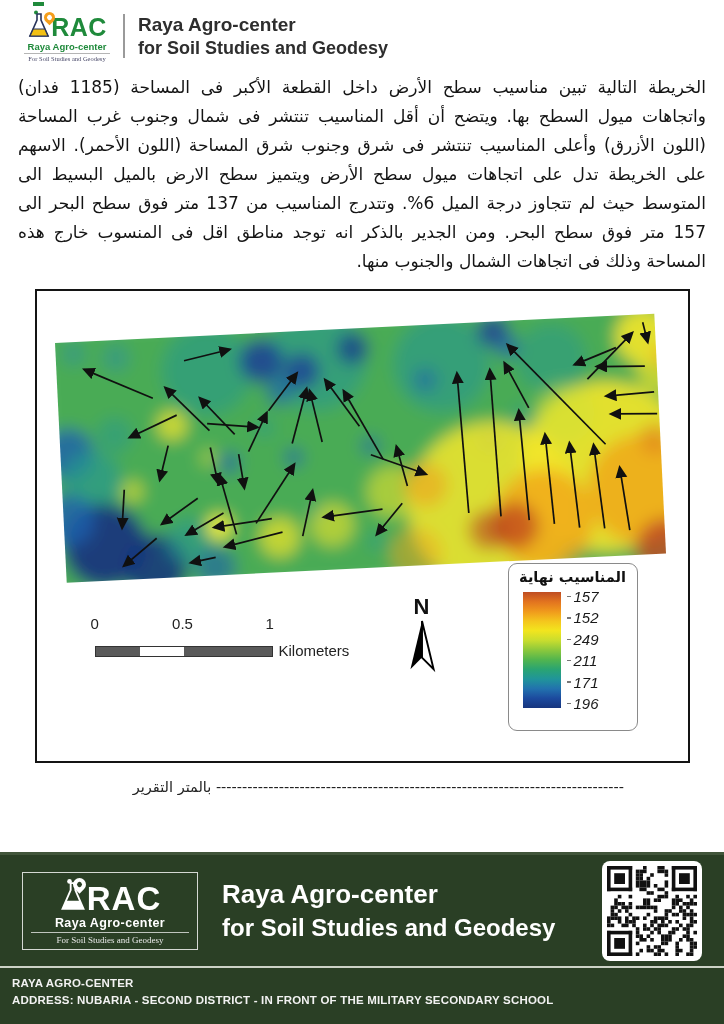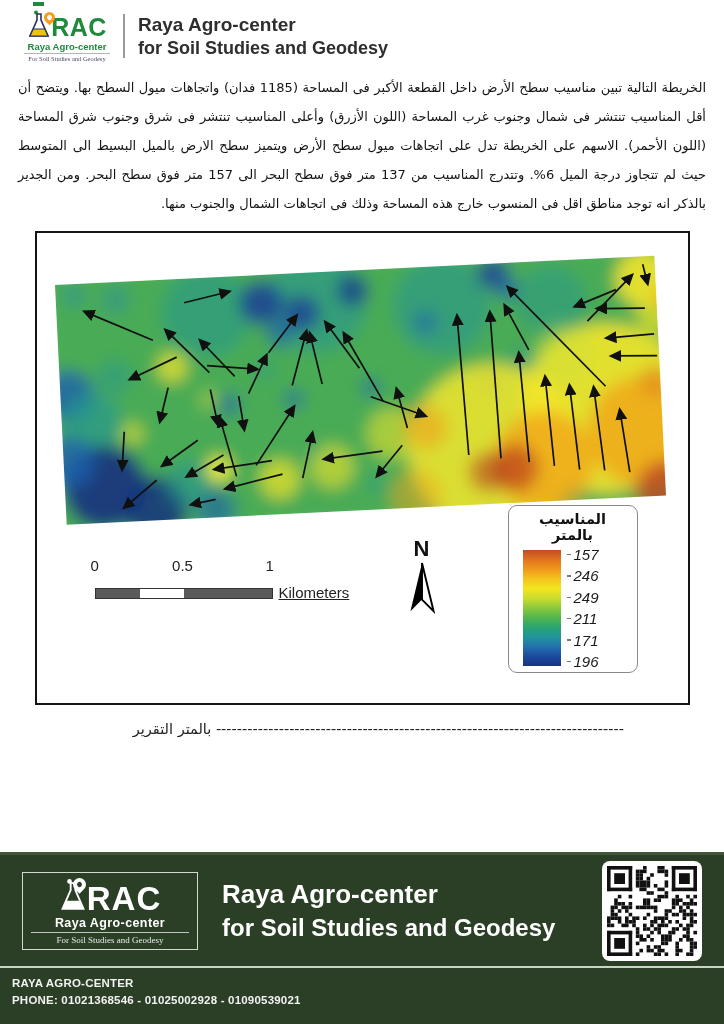--- a/index.html
+++ b/index.html
@@ -20,39 +20,39 @@
   .logo-name{font-weight:bold;font-size:9.5px;color:#1f8a3b;margin-top:1px;white-space:nowrap;}
   .logo-tag{font-family:"Liberation Serif",serif;font-size:6.5px;color:#4a4a6a;border-top:1px solid #b5b5b5;margin-top:1px;padding-top:1px;white-space:nowrap;}
   .header-divider{width:2px;height:44px;background:#9a9a9a;flex:0 0 auto;}
   .header-title{display:flex;flex-direction:column;justify-content:center;}
   .header-title .t1{font-weight:bold;font-size:19px;color:#2e2e2e;line-height:1.25;}
   .header-title .t2{font-weight:bold;font-size:18px;color:#2e2e2e;line-height:1.25;}
   
   .report-text{
     direction:rtl;text-align:justify;margin:9px 18px 0 18px;
     font-family:"DejaVu Sans","Liberation Sans",sans-serif;
-    font-size:13px;line-height:29px;color:#141414;
+    font-size:17px;line-height:29px;color:#141414;
   }
   
   .map-panel{
     width:651px;height:470px;border:2px solid #141414;margin:13px auto 0 auto;
     position:relative;background:#fff;
   }
   .map-svg{position:absolute;left:0;top:0;}
   
   .scalebar{position:absolute;left:58px;top:324px;width:300px;font-size:15px;color:#222;}
   .sb-labels{position:relative;width:176px;height:19px;}
   .sb-labels .l0{position:absolute;left:-4px;}
   .sb-labels .l05{position:absolute;left:50%;transform:translateX(-50%);text-align:right;}
   .sb-labels .l1{position:absolute;left:171px;}
   .sb-bar{width:176px;height:9px;border:1px solid #333;display:flex;margin-top:12px;}
   .sb-seg{height:100%;}
   .sb-d{background:#5a5a5a;}
   .sb-w{background:#ffffff;}
-  .sb-unit{position:absolute;left:184px;top:27px;font-size:15px;color:#222;text-decoration:underline;}
+  .sb-unit{position:absolute;left:184px;top:27px;font-size:15px;color:#222;}
   
   .north{position:absolute;left:356px;top:304px;width:58px;text-align:center;}
   .north .n-label{font-size:22px;font-weight:bold;color:#111;line-height:24px;}
   
   .legend{
     position:absolute;left:471px;top:272px;width:130px;height:168px;background:#fff;
     border:1.5px solid #8a8a8a;border-radius:9px;box-sizing:border-box;padding:5px 8px;
   }
   .legend-title{
     direction:rtl;text-align:center;font-family:"DejaVu Sans","Liberation Sans",sans-serif;
@@ -258,31 +258,31 @@
 
   <div class="north">
     <div class="n-label">N</div>
     <svg width="36" height="54" viewBox="0 0 36 56">
       <polygon points="18,2 6,52 18,40" fill="#000"></polygon>
       <polygon points="18,2 30,52 18,40" fill="#fff" stroke="#000" stroke-width="2"></polygon>
     </svg>
   </div>
 
   <div class="legend">
-    <div class="legend-title">المناسيب بالمتر</div>
+    <div class="legend-title">المناسيب نهاية</div>
     <div class="legend-body">
       <div class="legend-bar" id="legend-bar" style="background: linear-gradient(rgb(191, 77, 34), rgb(226, 115, 31), rgb(240, 153, 28), rgb(244, 197, 29), rgb(242, 229, 30), rgb(201, 221, 46), rgb(140, 200, 60), rgb(82, 181, 78), rgb(42, 164, 114), rgb(32, 149, 154), rgb(34, 114, 174), rgb(28, 74, 158), rgb(23, 53, 126));"></div>
       <div class="legend-vals" id="legend-vals">
           <div class="lg-val">
             <span class="lg-tick"></span>
             <span>157</span>
           </div>
           <div class="lg-val">
             <span class="lg-tick"></span>
-            <span>246</span>
+            <span>152</span>
           </div>
           <div class="lg-val">
             <span class="lg-tick"></span>
             <span>249</span>
           </div>
           <div class="lg-val">
             <span class="lg-tick"></span>
             <span>211</span>
           </div>
           <div class="lg-val">
@@ -530,14 +530,14 @@
         <rect x="0" y="24" width="7" height="1" fill="#111"></rect>
         <rect x="0" y="18" width="1" height="7" fill="#111"></rect>
         <rect x="6" y="18" width="1" height="7" fill="#111"></rect>
         <rect x="2" y="20" width="3" height="3" fill="#111"></rect>
       </svg>
   </div>
 </div>
 
 <div class="contact-strip">
   <div>RAYA AGRO-CENTER</div>
-  <div>PHONE: 01021368546 - 01025002928 - 01090539021</div>
+  <div>ADDRESS: NUBARIA - SECOND DISTRICT - IN FRONT OF THE MILITARY SECONDARY SCHOOL</div>
 </div>
 
 </body></html>

